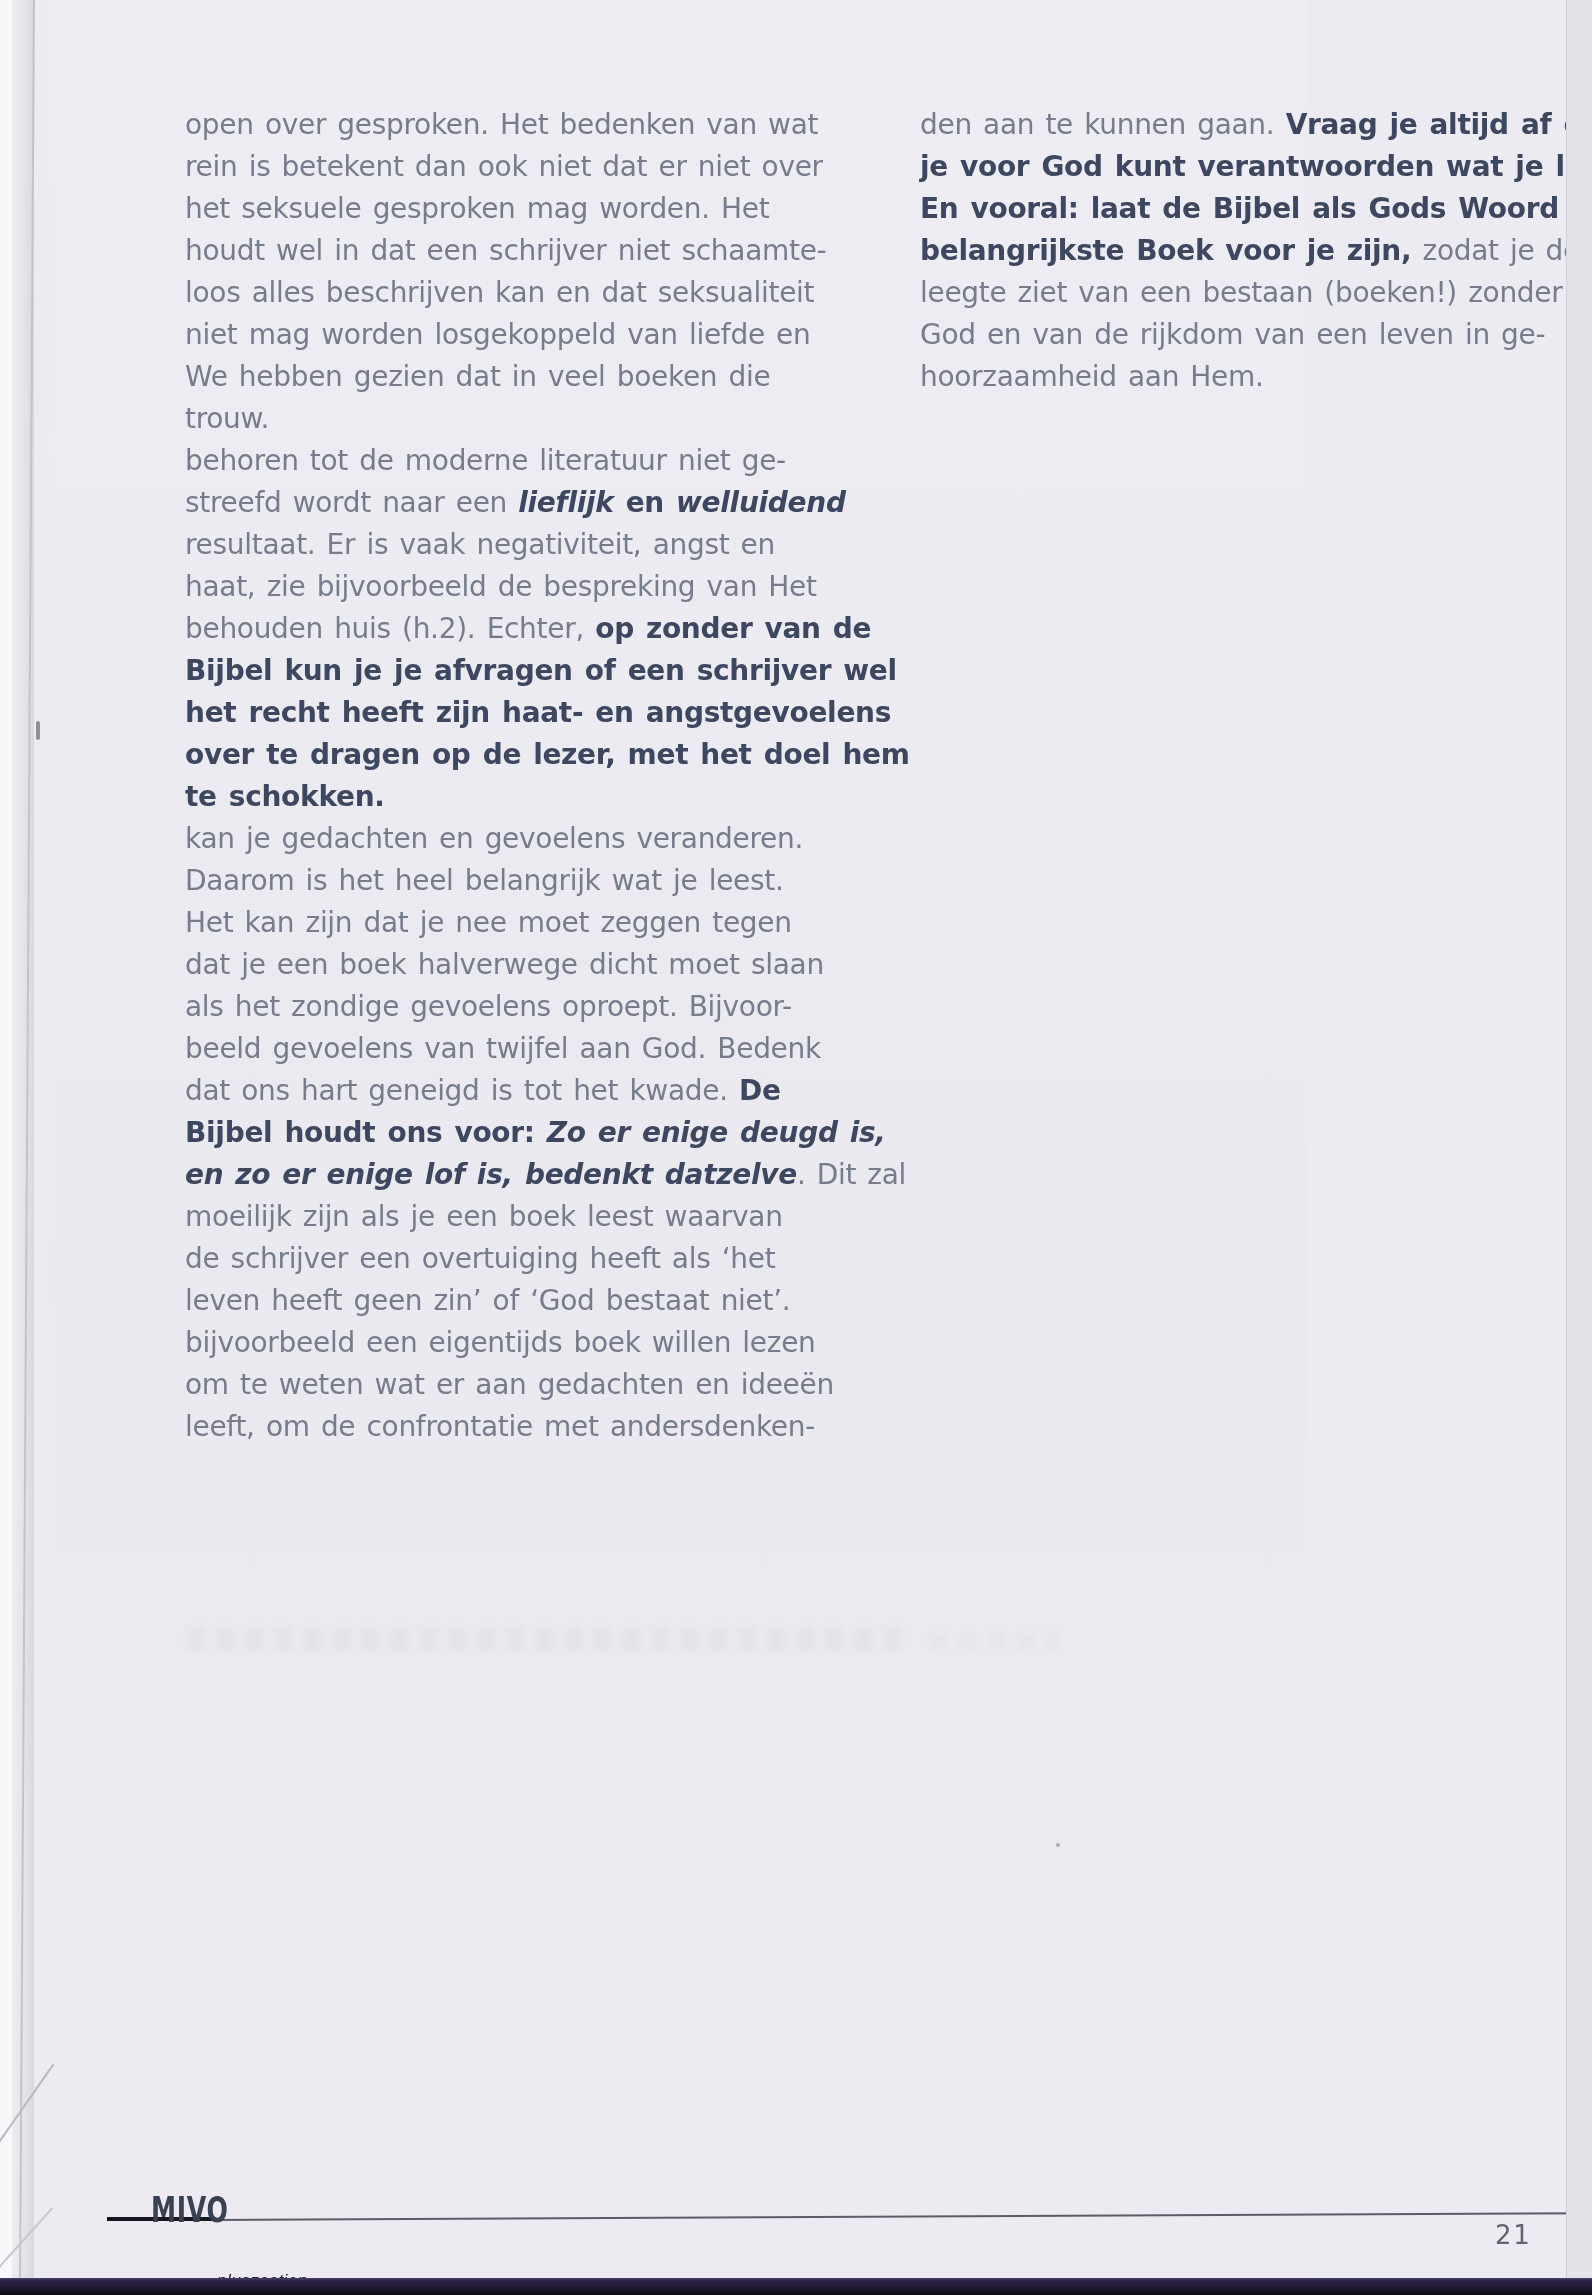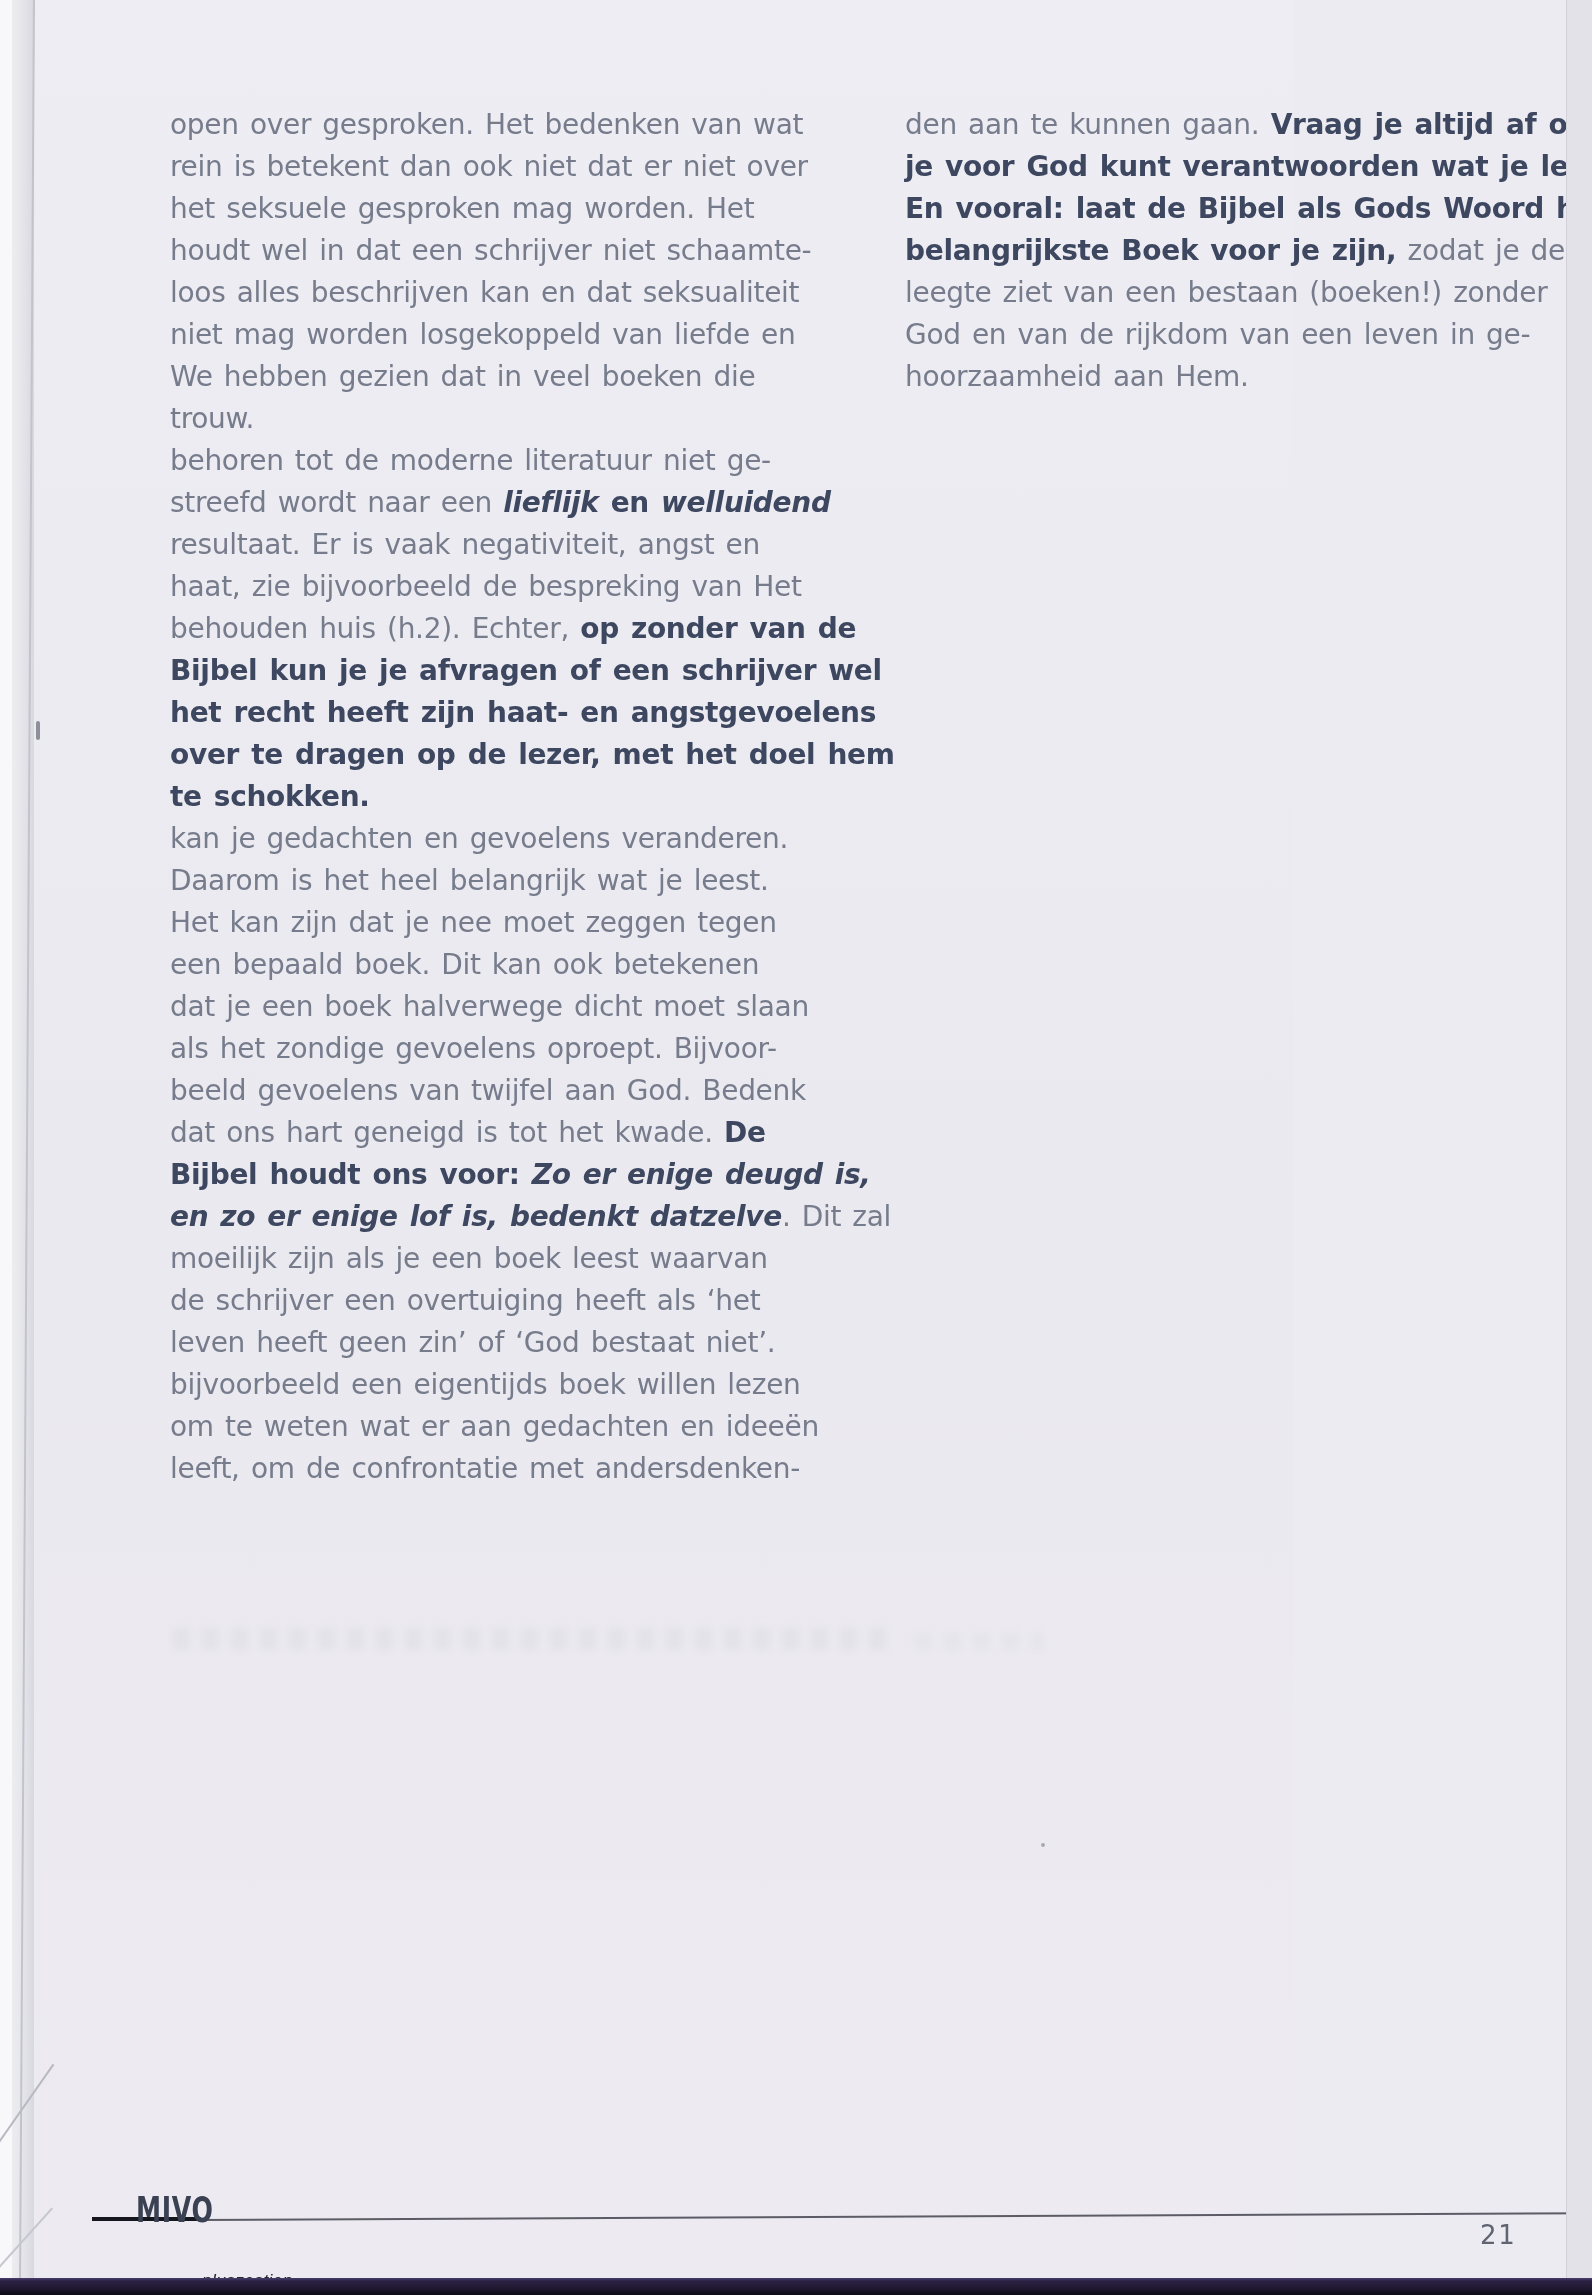--- a/index.html
+++ b/index.html
@@ -4,21 +4,21 @@
 <style>
   html,body{margin:0;padding:0;}
   body{
     width:1592px;height:2295px;position:relative;overflow:hidden;
     background:#ecebf1;
     font-family:"DejaVu Sans","Liberation Sans",sans-serif;
   }
   .scan{position:absolute;inset:0;}
   
   .page{
-    position:absolute;left:35px;top:0;width:1258px;height:2295px;
+    position:absolute;left:50px;top:0;width:1258px;height:2295px;
     background:linear-gradient(180deg,#eeedf3 0%,#eae9ef 55%,#edebf1 100%);
   }
   
   .edge-white{
     position:absolute;left:0;top:0;width:12px;height:2295px;
     background:#f8f8fa;
   }
   .edge-stack{
     position:absolute;left:12px;top:0;width:22.4px;height:2295px;
     background:linear-gradient(90deg,#ededf1 0%,#e2e2e8 60%,#d8d8df 100%);
@@ -114,21 +114,20 @@
         <div class="line"><span>resultaat. Er is vaak negativiteit, angst en</span></div>
         <div class="line"><span>haat, zie bijvoorbeeld de bespreking van Het</span></div>
         <div class="line"><span>behouden huis (h.2). Echter, </span><span class="b">op zonder van de</span></div>
         <div class="line"><span class="b">Bijbel kun je je afvragen of een schrijver wel</span></div>
         <div class="line"><span class="b">het recht heeft zijn haat- en angstgevoelens</span></div>
         <div class="line"><span class="b">over te dragen op de lezer, met het doel hem</span></div>
         <div class="line"><span class="b">te schokken.</span></div>
         <div class="line"><span>kan je gedachten en gevoelens veranderen.</span></div>
         <div class="line"><span>Daarom is het heel belangrijk wat je leest.</span></div>
         <div class="line"><span>Het kan zijn dat je nee moet zeggen tegen</span></div>
-        <div class="line"><span>een bepaald boek. Dit kan ook betekenen</span></div>
         <div class="line"><span>dat je een boek halverwege dicht moet slaan</span></div>
         <div class="line"><span>als het zondige gevoelens oproept. Bijvoor-</span></div>
         <div class="line"><span>beeld gevoelens van twijfel aan God. Bedenk</span></div>
         <div class="line"><span>dat ons hart geneigd is tot het kwade. </span><span class="b">De</span></div>
         <div class="line"><span class="b">Bijbel houdt ons voor: </span><span class="b i">Zo er enige deugd is,</span></div>
         <div class="line"><span class="b i">en zo er enige lof is, bedenkt datzelve</span><span>. Dit zal</span></div>
         <div class="line"><span>moeilijk zijn als je een boek leest waarvan</span></div>
         <div class="line"><span>de schrijver een overtuiging heeft als ‘het</span></div>
         <div class="line"><span>leven heeft geen zin’ of ‘God bestaat niet’.</span></div>
         <div class="line"><span>bijvoorbeeld een eigentijds boek willen lezen</span></div>

